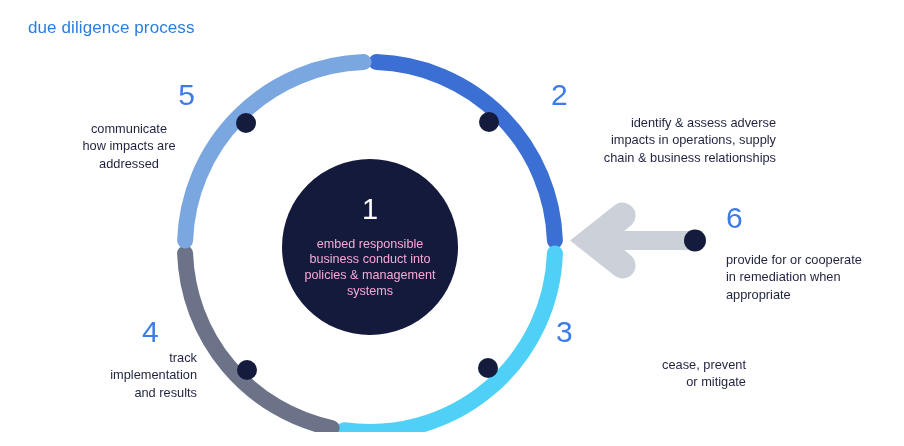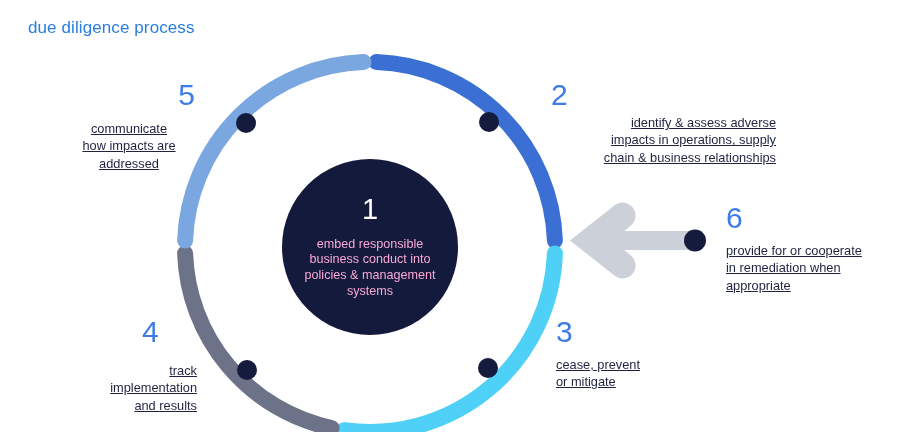--- a/index.html
+++ b/index.html
@@ -81,47 +81,46 @@
     font-size: 30px;
     font-weight: 400;
     line-height: 1;
   }
   .step-text {
     color: #1f2340;
     font-size: 12.8px;
     line-height: 17.4px;
     white-space: pre-line;
     margin-top: 6px;
-    text-decoration: underline;
   }
 
   
   #step-2 { left: 551px; top: 80px; width: 225px; text-align: right; }
   #step-2 .step-num { text-align: left; display: block; }
   #step-2 .step-text { margin-top: 4px; }
 
   
   #step-3 { left: 556px; top: 317px; width: 190px; text-align: left; }
   #step-3 .step-num { display: block; text-align: left; }
-  #step-3 .step-text { margin-top: 9px; }
+  #step-3 .step-text { margin-top: 9px; text-align: right; }
 
   
   #step-4 { left: 58px; top: 317px; width: 139px; text-align: right; }
   #step-4 .step-num { display: block; text-align: left; margin-left: 84px; }
-  #step-4 .step-text { margin-top: 15px; }
+  #step-4 .step-text { margin-top: 2px; }
 
   
   #step-5 { left: 55px; top: 80px; width: 148px; text-align: center; }
   #step-5 .step-num { display: block; text-align: right; margin-right: 8px; }
   #step-5 .step-text { margin-top: 10px; }
 
   
   #step-6 { left: 726px; top: 203px; width: 165px; text-align: left; }
   #step-6 .step-num { display: block; text-align: left; }
-  #step-6 .step-text { margin-top: 9px; }
+  #step-6 .step-text { margin-top: 18px; }
 </style>
 </head>
 <body>
 
 <div id="canvas">
 
   <div id="title">due diligence process</div>
 
   <svg id="ring-svg" viewBox="0 0 904 446">
 

